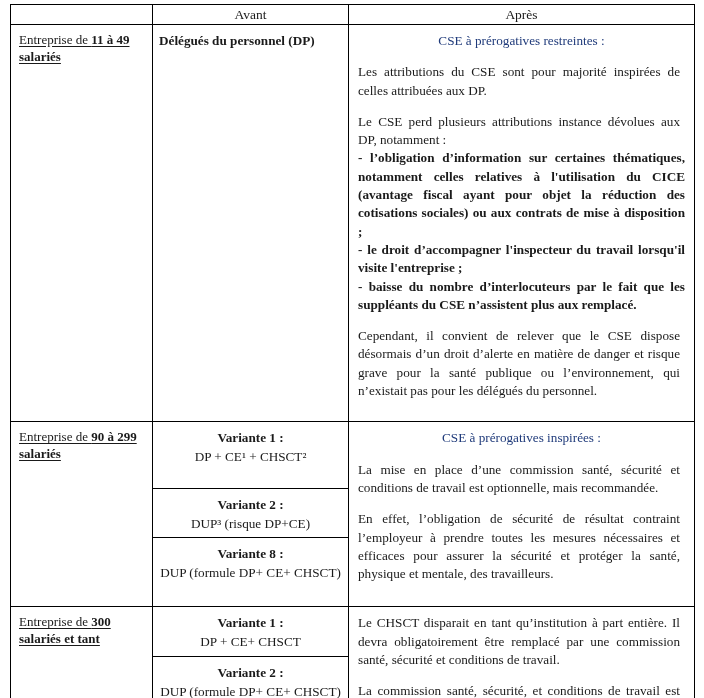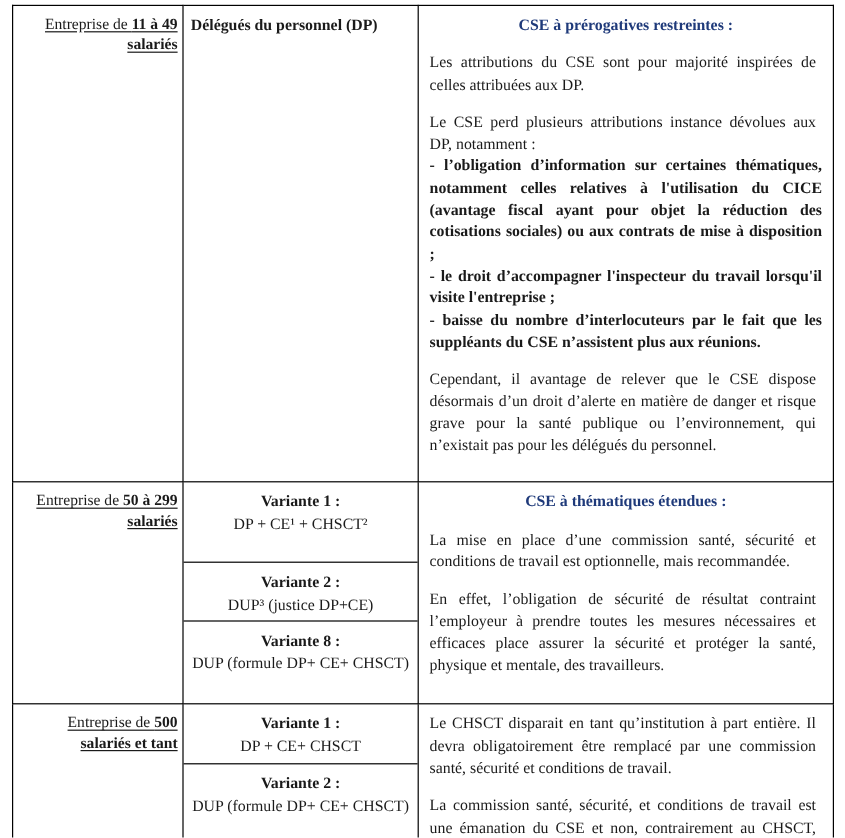--- a/index.html
+++ b/index.html
@@ -49,21 +49,20 @@
     line-height: 19px;
     height: 19px;
     padding: 0 2px;
   }
 
   
   .label-cell {
     padding: 6px 4px 20px 8px;
     font-size: 13px;
     line-height: 17px;
-    text-align: right;
   }
   .label-cell .lbl {
     text-decoration: underline;
     text-underline-offset: 2px;
   }
   .label-cell .lbl b { font-weight: bold; }
 
   
   .mid-cell {
     text-align: left;
@@ -86,21 +85,21 @@
   .variant-stack .vbody { display: block; }
 
   
   .right-cell {
     padding: 7px 9px 8px 9px;
     font-size: 13.2px;
     line-height: 18.3px;
   }
   .right-cell .heading {
     text-align: center;
-    font-weight: bold;
+    font-weight: normal;
     color: #1f3a7a;
     display: block;
     margin: 0 0 13px 0;
   }
   .right-cell p {
     margin: 0 5px 13px 0;
     text-align: justify;
     text-justify: inter-word;
   }
   .right-cell p.tight { margin-bottom: 0; }
@@ -130,78 +129,83 @@
 <div class="page">
 
   <table class="cse-table">
     <colgroup>
       <col class="c1">
         <col class="c2">
         <col class="c3">
     </colgroup>
     <tbody>
 
+      <tr>
+        <td class="hdr-blank"></td>
+        <td class="hdr-cell">Avant</td>
+        <td class="hdr-cell">Après</td>
+      </tr>
 
       <tr class="r1">
         <td class="label-cell">
           <span class="lbl">
             <span>Entreprise de </span><b>11 à 49</b><b> salariés</b>
           </span>
         </td>
 
         <td class="mid-cell">
           <span style="font-weight:bold;">Délégués du personnel (DP)</span>
         </td>
 
         <td class="right-cell">
           <span class="heading">CSE à prérogatives restreintes :</span>
           <p>Les attributions du CSE sont pour majorité inspirées de celles attribuées aux DP.</p>
           <p class="tight">Le CSE perd plusieurs attributions instance dévolues aux DP, notamment :</p>
           <ul class="bullets">
             <li>-  l’obligation d’information sur certaines thématiques, notamment celles relatives à l'utilisation du CICE (avantage fiscal ayant pour objet la réduction des cotisations sociales) ou aux contrats de mise à disposition ;</li>
             <li> - le droit d’accompagner l'inspecteur du travail lorsqu'il visite l'entreprise ;</li>
-            <li>- baisse du nombre d’interlocuteurs par le fait que les suppléants du CSE n’assistent plus aux réunions.</li>
+            <li>- baisse du nombre d’interlocuteurs par le fait que les suppléants du CSE n’assistent plus aux remplacé.</li>
           </ul>
-          <p style="margin-top:13px;">Cependant, il avantage de relever que le CSE dispose désormais d’un droit d’alerte en matière de danger et risque grave pour la santé publique ou l’environnement, qui n’existait pas pour les délégués du personnel.</p>
+          <p style="margin-top:13px;">Cependant, il convient de relever que le CSE dispose désormais d’un droit d’alerte en matière de danger et risque grave pour la santé publique ou l’environnement, qui n’existait pas pour les délégués du personnel.</p>
         </td>
       </tr>
 
       <tr class="r2">
         <td class="label-cell sep-solid-top">
           <span class="lbl">
-            <span>Entreprise de </span><b>50 à 299</b><b> salariés</b>
+            <span>Entreprise de </span><b>90 à 299</b><b> salariés</b>
           </span>
         </td>
 
         <td class="variant-stack sep-solid-top">
           <div class="vblock" style="height:67px;">
             <span class="vtitle">Variante 1 :</span>
             <span class="vbody">DP + CE¹ + CHSCT²</span>
           </div>
           <div class="vblock" style="height:49px;">
             <span class="vtitle">Variante 2 :</span>
-            <span class="vbody">DUP³  (justice DP+CE)</span>
+            <span class="vbody">DUP³  (risque DP+CE)</span>
           </div>
           <div class="vblock">
             <span class="vtitle">Variante 8 :</span>
             <span class="vbody">DUP (formule DP+ CE+ CHSCT)</span>
           </div>
         </td>
 
         <td class="right-cell sep-solid-top">
-          <span class="heading">CSE à thématiques étendues :</span>
+          <span class="heading">CSE à prérogatives inspirées :</span>
           <p>La mise en place d’une commission santé, sécurité et conditions de travail est optionnelle, mais recommandée.</p>
-          <p>En effet, l’obligation de sécurité de résultat contraint l’employeur à prendre toutes les mesures nécessaires et efficaces place assurer la sécurité et protéger la santé, physique et mentale, des travailleurs.</p>
+          <p>En effet, l’obligation de sécurité de résultat contraint l’employeur à prendre toutes les mesures nécessaires et efficaces pour assurer la sécurité et protéger la santé, physique et mentale, des travailleurs.</p>
         </td>
       </tr>
 
       <tr class="r3">
         <td class="label-cell sep-dotted-top">
           <span class="lbl">
-            <span>Entreprise de </span><b>500</b><b> salariés et tant</b>
+            <span>Entreprise de </span><b>300</b><b> salariés et tant</b>
           </span>
         </td>
 
         <td class="variant-stack sep-dotted-top">
           <div class="vblock" style="height:50px;">
             <span class="vtitle">Variante 1 :</span>
             <span class="vbody">DP + CE+ CHSCT</span>
           </div>
           <div class="vblock">
             <span class="vtitle">Variante 2 :</span>

